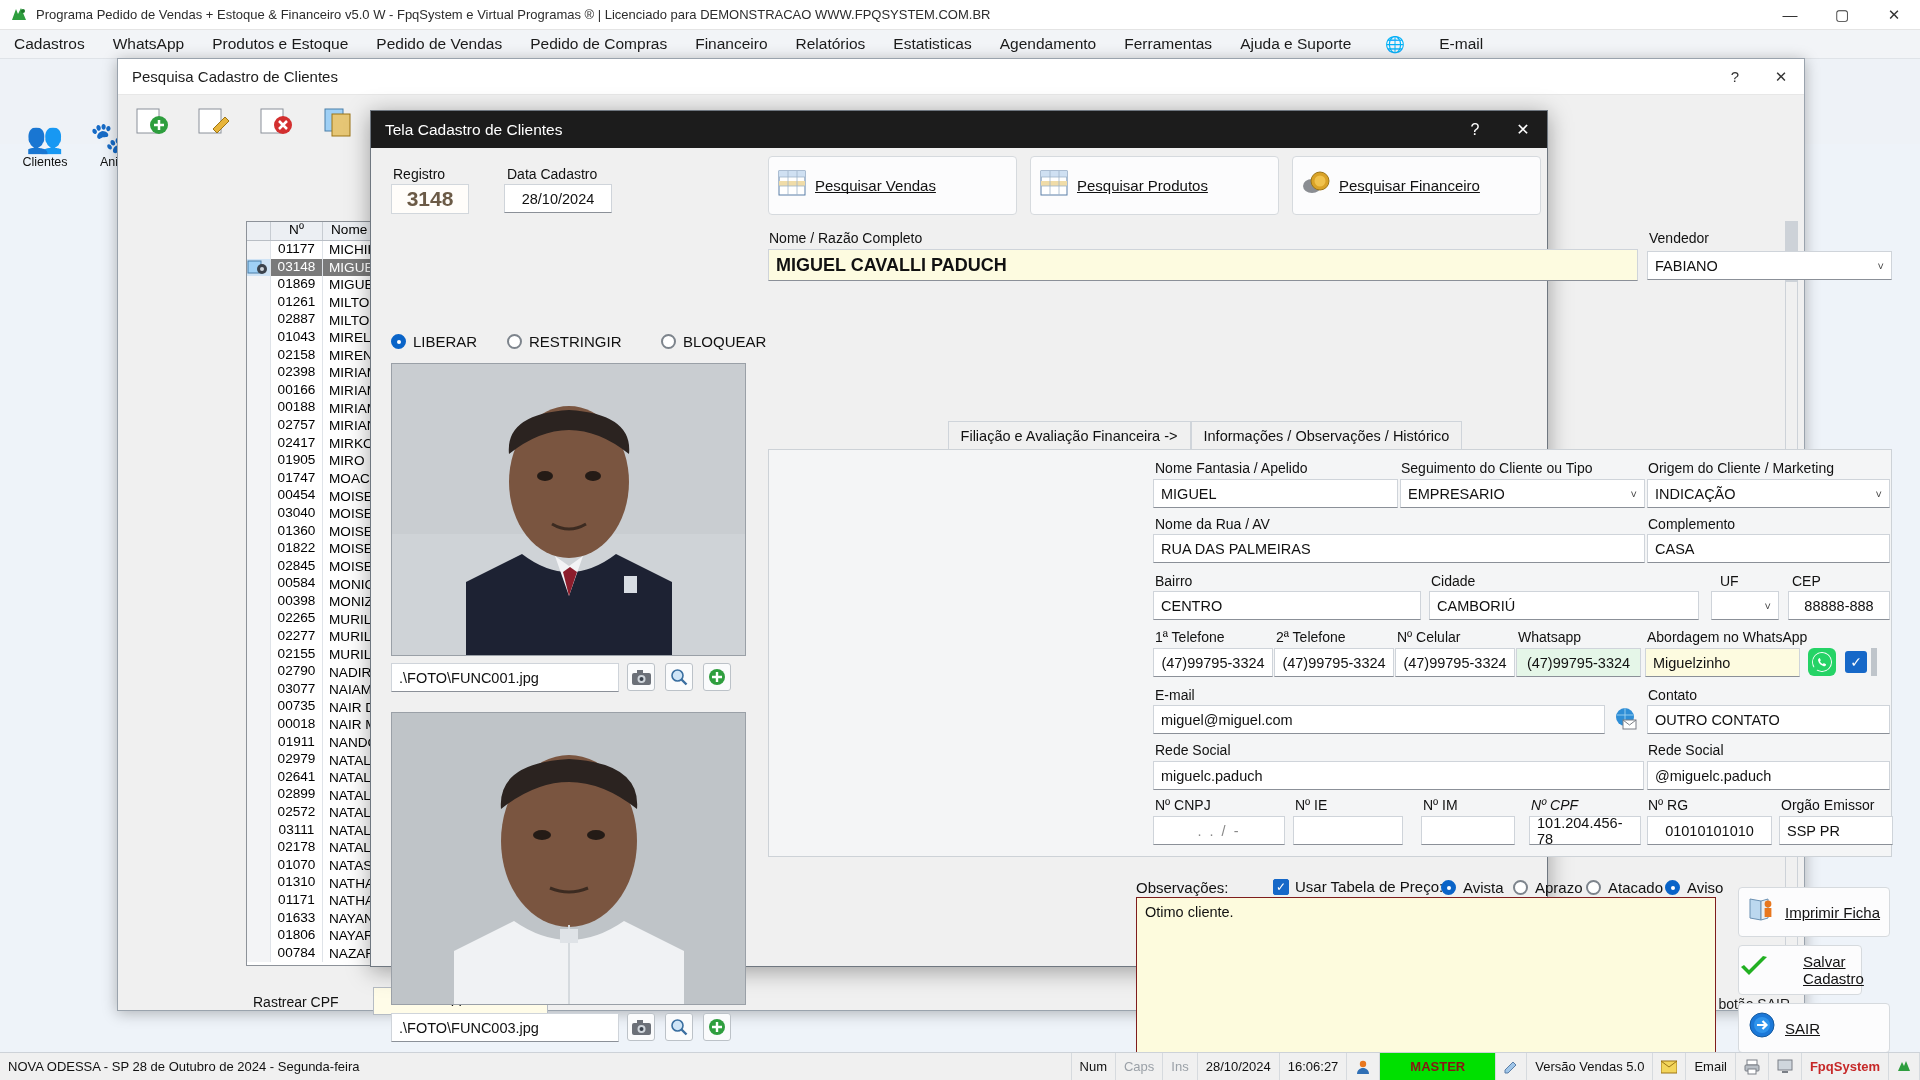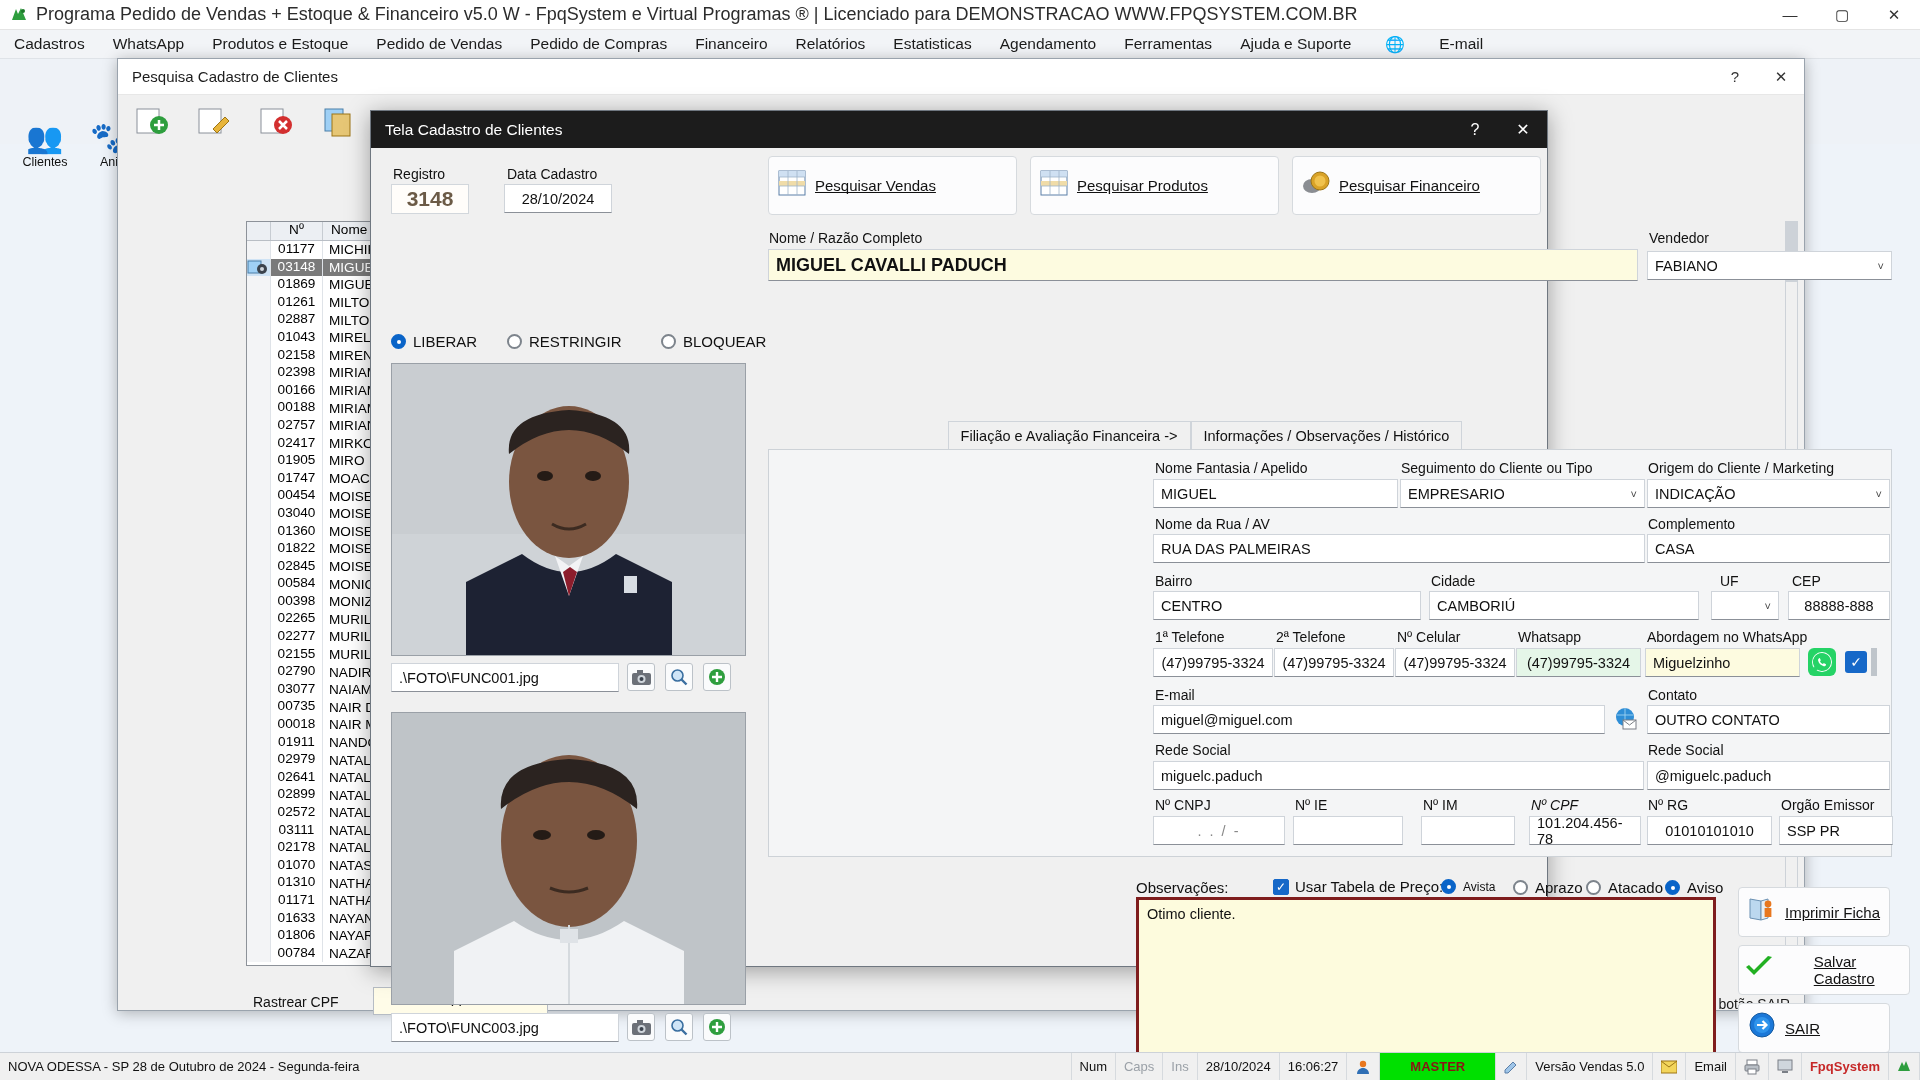--- a/index.html
+++ b/index.html
@@ -18,21 +18,21 @@
 
   
   .titlebar {
     position: absolute; top: 0; left: 0; width: 1920px; height: 30px;
     background: #ffffff;
     display: flex; align-items: center;
     border-bottom: 1px solid #e4e4e4;
   }
   .tb-icon { margin: 0 8px 0 10px; width: 18px; height: 18px; }
   .tb-title {
-    font-size: 18px; color: #2c2c2c; white-space: nowrap;
+    font-size: 13px; color: #2c2c2c; white-space: nowrap;
   }
   .tb-buttons { margin-left: auto; display: flex; height: 30px; }
   .tb-btn {
     width: 52px; height: 30px; display: flex; align-items: center; justify-content: center;
     color: #333; font-size: 15px;
   }
 
   
   .menubar {
     position: absolute; top: 30px; left: 0; width: 1920px; height: 29px;
@@ -216,21 +216,21 @@
     color: #fff; display:flex; align-items:center; justify-content:center; font-size: 14px;
   }
 
   .chkbox {
     width: 16px; height: 16px; border: 1px solid #7d848c; background: #fff; border-radius: 2px;
     display: inline-flex; align-items: center; justify-content: center; margin-right: 6px;
   }
   .chkbox.on { background: #1668c8; border-color: #1668c8; color: #fff; font-size: 12px; }
 
   .obs-area {
-    position: absolute; background: #fdfbdd; border: 3px solid #7f1d1d;
+    position: absolute; background: #fdfbdd; border: 1px solid #7f1d1d;
     font-size: 14.5px; color: #111; padding: 6px 8px;
   }
 
   
   .statusbar {
     position: absolute; left: 0; bottom: 0; width: 1920px; height: 28px;
     background: #f0f0f0; border-top: 1px solid #cdd2d8;
     display: flex; align-items: stretch; font-size: 13px; color: #111;
   }
   .sb-cell {
@@ -852,21 +852,21 @@
     <div class="m-lbl" style="left:1410px; top:686px;">Orgão Emissor</div>
     <div class="m-inp" style="left:1408px; top:705px; width:114px;">SSP PR</div>
 
     <div class="m-lbl" style="left:765px; top:768px; font-size:15px;">Observações:</div>
 
     <div style="position:absolute; left:902px; top:767px; display:flex; align-items:center; font-size:15px; color:#111;">
       <span class="chkbox on">✓</span>
       <span>Usar Tabela de Preço:</span>
     </div>
 
-    <div class="radio on" style="left:1070px; top:768px; font-size:12px;">
+    <div class="radio on" style="left:1070px; top:768px; font-size:15px;">
       <span class="dot"></span>
       <span>Avista</span>
     </div>
     <div class="radio" style="left:1142px; top:768px; font-size:15px;">
       <span class="dot"></span>
       <span>Aprazo</span>
     </div>
     <div class="radio" style="left:1215px; top:768px; font-size:15px;">
       <span class="dot"></span>
       <span>Atacado</span>
@@ -882,21 +882,21 @@
       <span class="bi">
         <svg width="30" height="26" viewBox="0 0 30 26">
             <path d="M3 3 l11 2 v19 l-11 -2z" fill="#bcd8ef" stroke="#6a90b2"></path>
             <path d="M14 5 l7 -2 v19 l-7 2z" fill="#e7eef5" stroke="#6a90b2"></path>
             <circle cx="21" cy="8" r="3.4" fill="#e8771f"></circle>
             <path d="M17.6 12h6.8v9h-6.8z" fill="#e8771f"></path>
           </svg>
       </span>
       <span style="text-decoration:underline;">Imprimir Ficha</span>
     </div>
-    <div class="bigbtn" style="left:1367px; top:834px; width:172px; height:50px;gap:34px;">
+    <div class="bigbtn" style="left:1367px; top:834px; width:124px; height:50px;gap:34px;">
       <span class="bi">
         <svg width="30" height="24" viewBox="0 0 30 24">
             <path d="M2 12 L10 20 L28 2 L24 1 L10 15 L5 10 Z" fill="#22b022"></path>
           </svg>
       </span>
       <span style="text-decoration:underline;">Salvar Cadastro</span>
     </div>
     <div class="bigbtn" style="left:1367px; top:892px; width:152px; height:50px;">
       <span class="bi">
         <svg width="26" height="26" viewBox="0 0 26 26">

